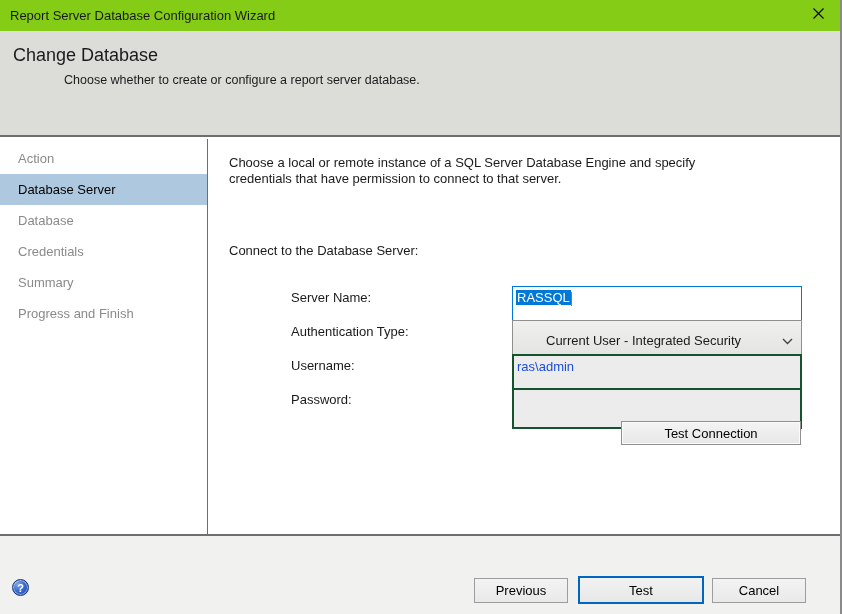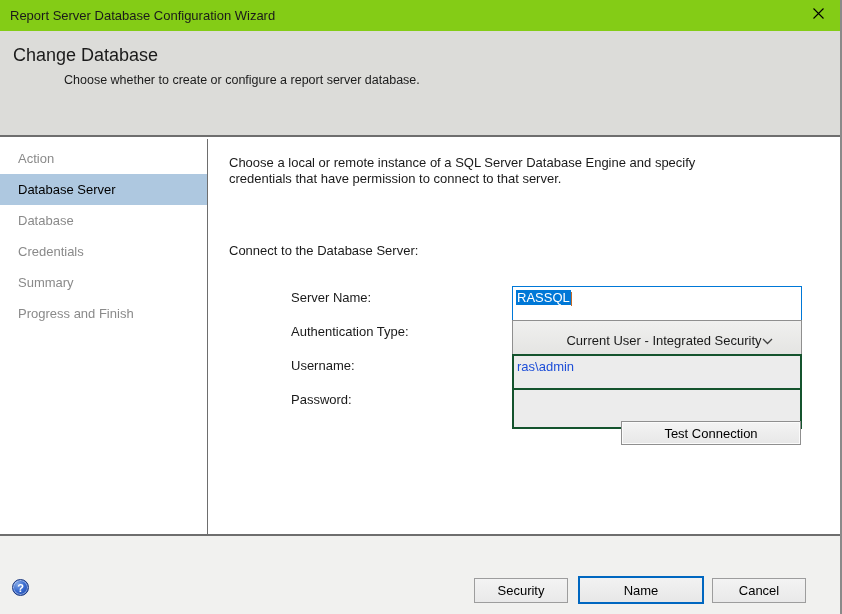--- a/index.html
+++ b/index.html
@@ -87,21 +87,21 @@
   .selected-text {
     background:#0078d7; color:#ffffff; padding:0 1px;
   }
   .caret {
     display:inline-block; width:1px; height:14px; background:#c06a2a;
     vertical-align:middle;
   }
   .combo-box {
     background:linear-gradient(#f0f0ef,#e2e2e0);
     border:1px solid #8f8f8f;
-    display:flex; align-items:center; justify-content:center;
+    display:flex; align-items:center; justify-content:space-between;
     padding-right:8px;
     padding-left:32px;
   }
   .combo-value { padding-left:1px; }
   .input-disabled {
     background:#ececec; border:2px solid #14532d; color:#1d4ed8;
   }
   .test-btn {
     position:absolute; left:412px; top:282px; width:180px; height:24px;
     background:linear-gradient(#f4f4f4,#e7e7e7);
@@ -201,18 +201,18 @@
     <div class="field-label" style="top:253px;">Password:</div>
     <div class="input-box input-disabled" style="top:249px;">
       <span></span>
     </div>
 
     <button class="test-btn">Test Connection</button>
   </div>
 
   <div class="footer">
     <div class="help-icon">?</div>
-    <button class="btn btn-previous">Security</button>
-    <button class="btn btn-next">Name</button>
+    <button class="btn btn-previous">Previous</button>
+    <button class="btn btn-next">Test</button>
     <button class="btn btn-cancel">Cancel</button>
   </div>
 
 </div>
 
 </body></html>

